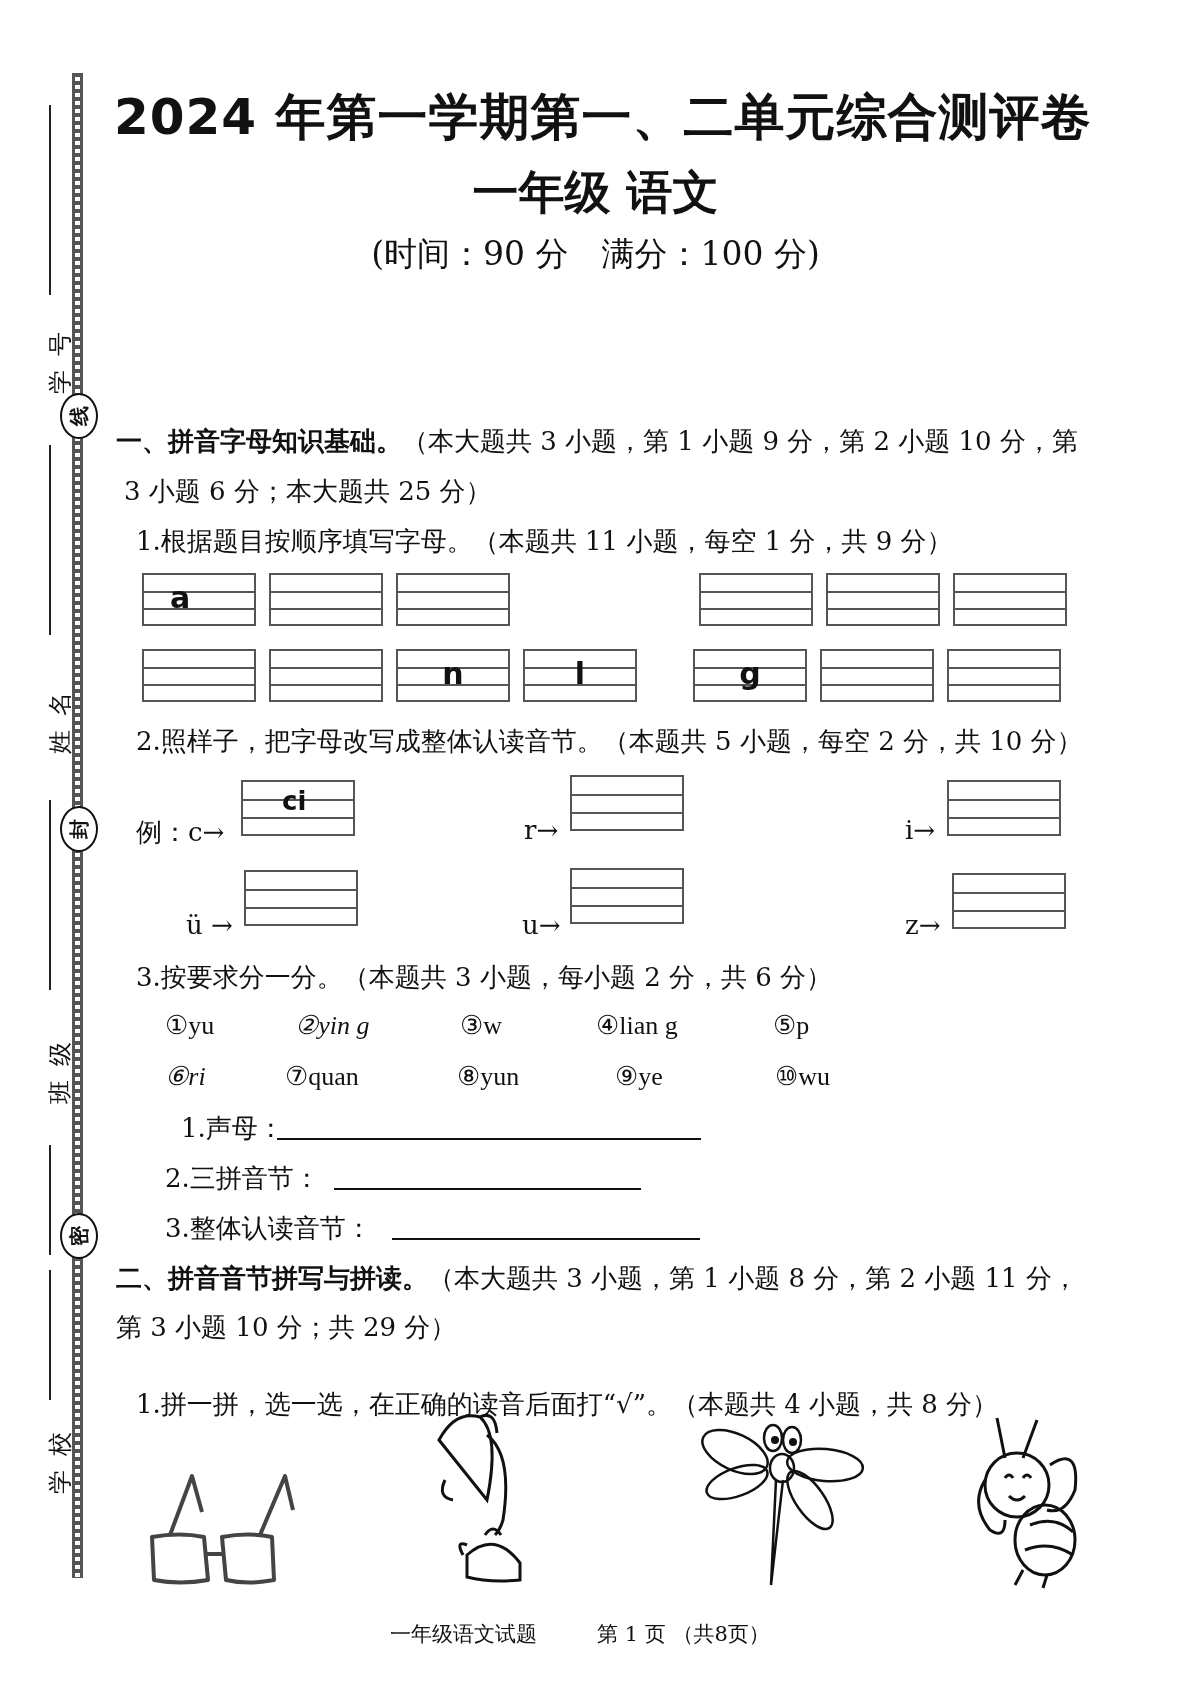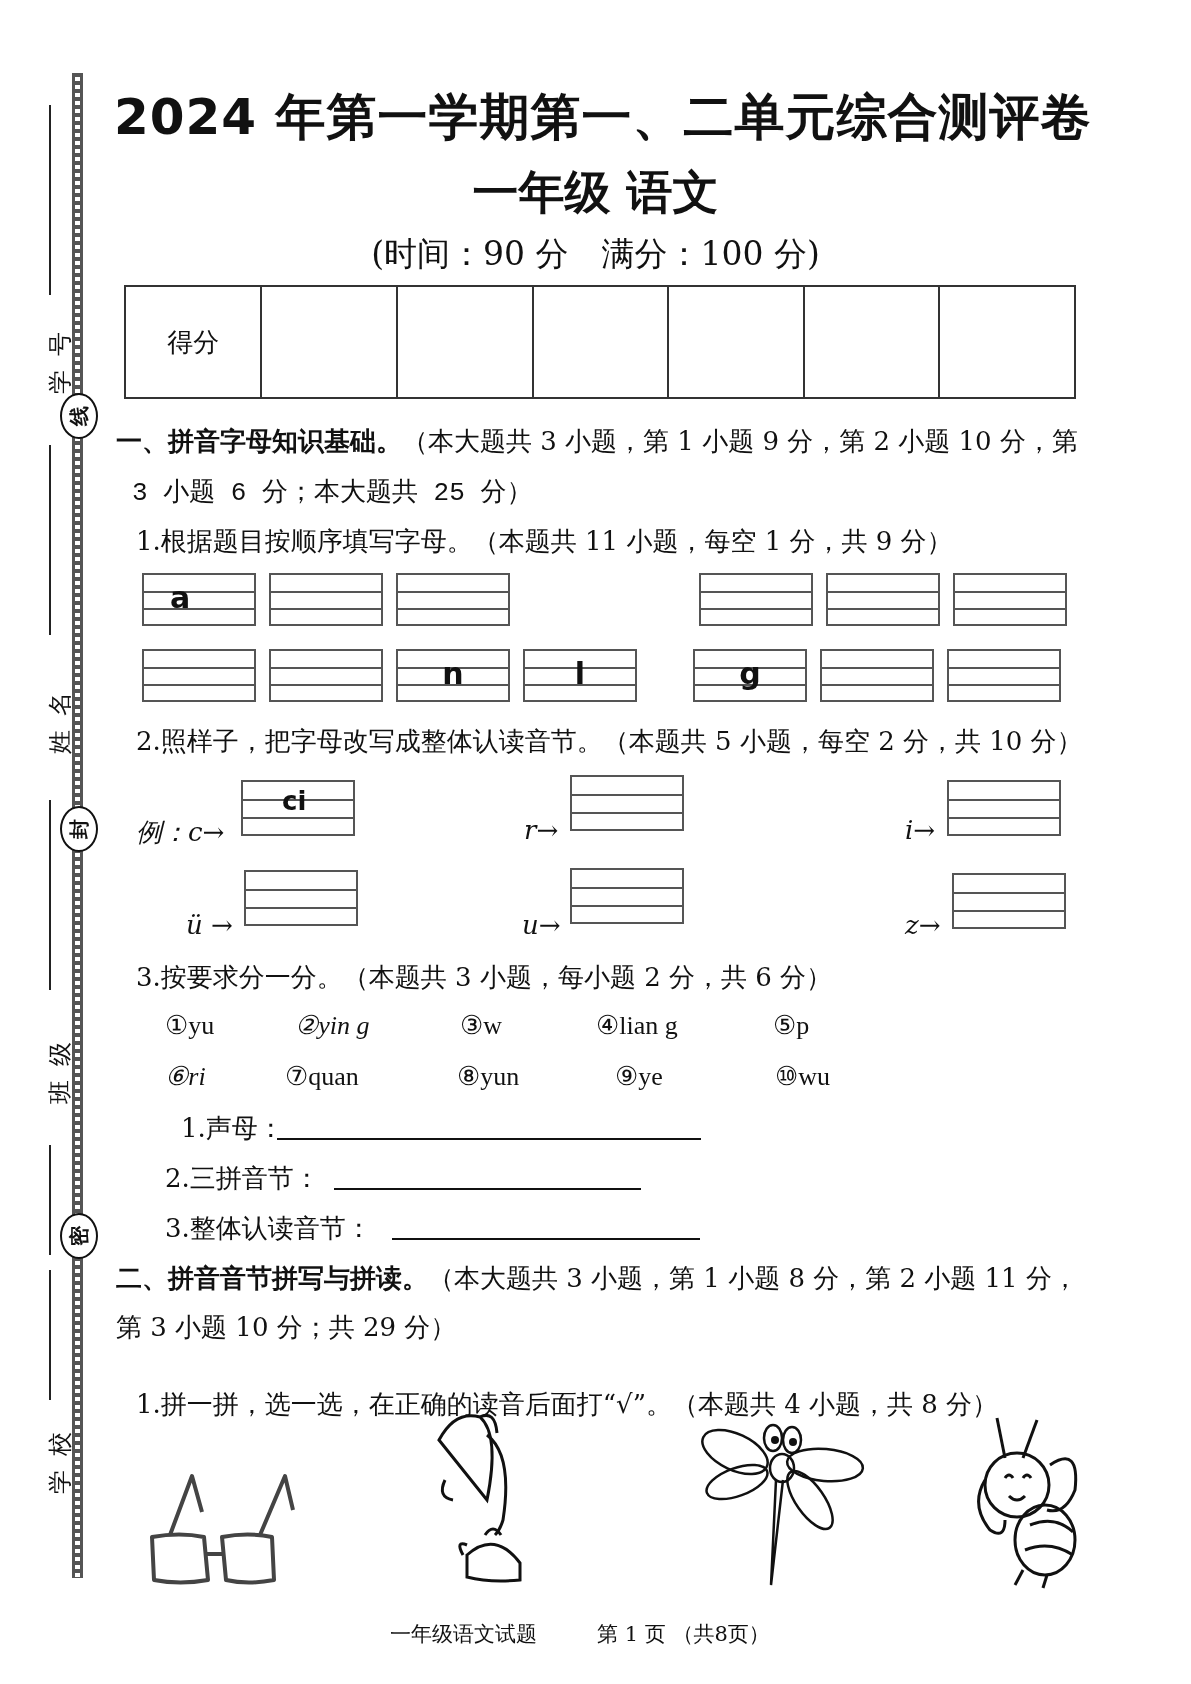--- a/index.html
+++ b/index.html
@@ -26,21 +26,21 @@
   .sec { font-size:26px; white-space:nowrap; }
   .sec b { font-family:"DejaVu Sans",sans-serif; font-weight:bold;text-align:right; }
   .q { font-size:26px; white-space:nowrap; }
   .tgrid { position:absolute; width:114px; height:53px; border:2px solid #555; box-sizing:border-box;
            background: linear-gradient(#555,#555) 0 16px/100% 2px no-repeat, linear-gradient(#555,#555) 0 33px/100% 2px no-repeat, #fff; }
   .tgrid span { position:absolute; left:0; width:100%; top:8px; text-align:center; font-family:"DejaVu Sans",sans-serif; font-weight:bold; font-size:30px; line-height:30px; }
   .tgrid.left span { text-align:left; left:26px; }
   .egrid { position:absolute; width:114px; height:56px; border:2px solid #555; box-sizing:border-box;
            background: linear-gradient(#555,#555) 0 17px/100% 2px no-repeat, linear-gradient(#555,#555) 0 35px/100% 2px no-repeat, #fff; }
   .egrid span { position:absolute; left:39px; top:4px; font-family:"DejaVu Sans",sans-serif; font-weight:bold; font-size:26px; }
-  .arrowlbl { position:absolute; font-size:26px; white-space:nowrap;font-style:italic; }
+  .arrowlbl { position:absolute; font-size:26px; white-space:nowrap; }
   .opt { position:absolute; font-size:26px; white-space:nowrap; font-family:"Liberation Serif",serif; }
   .blank { position:absolute; height:2px; background:#111; }
   .pic { position:absolute; }
   .footer { position:absolute; top:1620px; left:390px; font-size:21px; white-space:nowrap; }
   .footer span { margin-right:60px; }
 </style>
 </head>
 <body>
 
 <div class="strip-bg"></div>
@@ -62,36 +62,27 @@
 
 <div class="vline" style="top:1270px;height:130px;"></div>
 <div class="vlabel" style="top:1440px;">学校</div>
 
 <div class="abs title">2024 年第一学期第一、二单元综合测评卷</div>
 <div class="abs subtitle">一年级 语文</div>
 <div class="abs info">(时间：90 分　满分：100 分)</div>
 
 <table class="score">
   <tbody>
-  <tr>
-    <td>得分</td>
-    <td></td>
-    <td></td>
-    <td></td>
-    <td></td>
-    <td></td>
-    <td></td>
-  </tr>
 </tbody>
   </table>
 
 <div class="abs sec" style="left:116px;top:424px;">
   <b>一、拼音字母知识基础。</b><span>（本大题共 3 小题，第 1 小题 9 分，第 2 小题 10 分，第</span>
 </div>
-<div class="abs sec" style="left:132px;top:474px;font-family:Liberation Mono, monospace;">3 小题 6 分；本大题共 25 分）</div>
+<div class="abs sec" style="left:124px;top:474px;">3 小题 6 分；本大题共 25 分）</div>
 
 <div class="abs q" style="left:136px;top:524px;">1.根据题目按顺序填写字母。（本题共 11 小题，每空 1 分，共 9 分）</div>
 
 <div class="tgrid left" style="left:142px;top:573px;">
     <span>a</span>
   </div>
 <div class="tgrid" style="left:269px;top:573px;">
     <span></span>
   </div>
 <div class="tgrid" style="left:396px;top:573px;">

